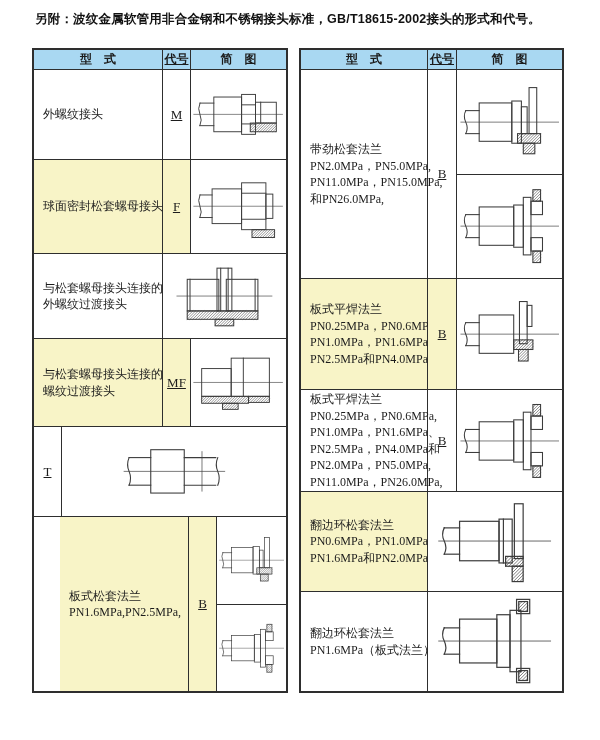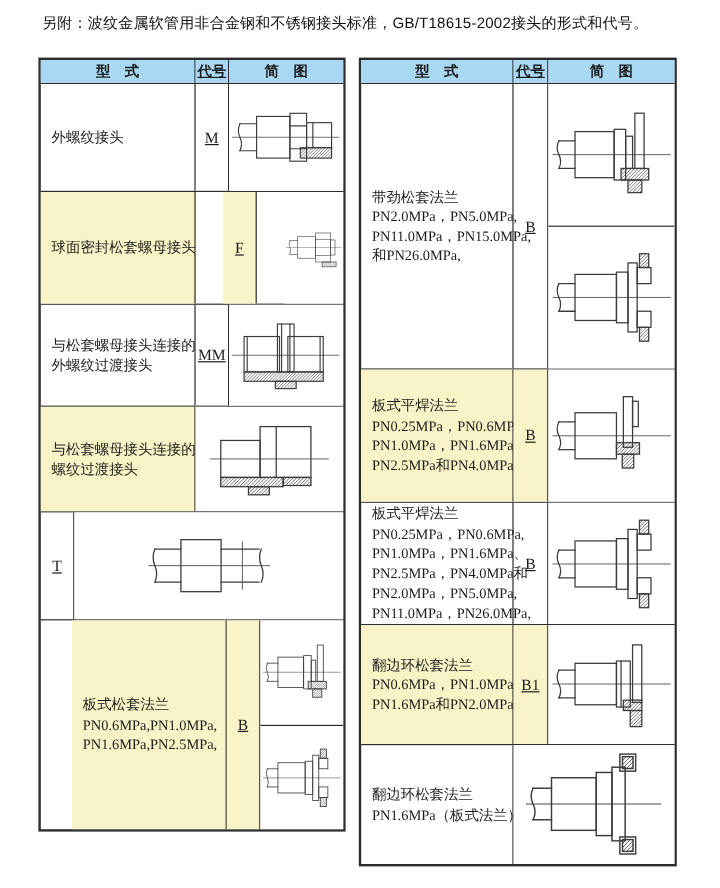--- a/index.html
+++ b/index.html
@@ -2,21 +2,21 @@
 <html style="--header-bg: #A9D8F2; --highlight-bg: #F8F4C7; --border: #2E2E2E;"><head>
 <meta charset="utf-8">
 <style>
   html,body{margin:0;padding:0;}
   body{
     width:600px;height:740px;position:relative;background:#ffffff;
     font-family:"Liberation Serif", serif;color:#1c1c1c;overflow:hidden;
   }
   .title{
     position:absolute;left:35px;top:11px;width:540px;
-    font-family:"Liberation Sans", sans-serif;font-weight:normal;
+    font-family:"Liberation Sans", sans-serif;font-weight:bold;
     font-size:12.5px;color:#111;letter-spacing:0.2px;
   }
   .tbl{
     position:absolute;top:48px;border:2px solid var(--border,#2e2e2e);
     background:#fff;box-sizing:content-box;
   }
   #tbl-left{left:32px;width:252px;}
   #tbl-right{left:299px;width:261px;}
   .row{display:flex;box-sizing:border-box;border-bottom:1px solid var(--border,#2e2e2e);}
   .row:last-child{border-bottom:none;}
@@ -88,21 +88,21 @@
               <line x1="83" y1="62" x2="93" y2="52" stroke-width="0.6"></line>
               <line x1="86" y1="62" x2="96" y2="52" stroke-width="0.6"></line>
               <line x1="89" y1="62" x2="96" y2="55" stroke-width="0.6"></line>
               <line x1="92" y1="62" x2="96" y2="58" stroke-width="0.6"></line>
               <line x1="95" y1="62" x2="96" y2="61" stroke-width="0.6"></line>
             </g>
           </svg>
         </div>
       </div>
     </div>
-    <div class="row hl" style="height: 94px; gap: 23px;">
+    <div class="row hl" style="height: 94px;">
       <div class="c c-type">
         <div class="type-line">球面密封松套螺母接头</div>
       </div>
       <div class="c c-code">
         <span>F</span>
       </div>
       <div class="c c-diag">
         <div class="sub">
           <svg viewBox="0 0 104 84" preserveAspectRatio="xMidYMid meet">
             <g stroke="#3C3C3C" stroke-width="1.1" fill="none" stroke-linecap="square">
@@ -129,23 +129,20 @@
               <line x1="92" y1="78" x2="94" y2="76" stroke-width="0.6"></line>
             </g>
           </svg>
         </div>
       </div>
     </div>
     <div class="row" style="height: 85px;">
       <div class="c c-type">
         <div class="type-line">与松套螺母接头连接的</div>
         <div class="type-line">外螺纹过渡接头</div>
-      </div>
-      <div class="c c-code">
-        <span>MM</span>
       </div>
       <div class="c c-diag">
         <div class="sub">
           <svg viewBox="0 0 104 84" preserveAspectRatio="xMidYMid meet">
             <g stroke="#3C3C3C" stroke-width="1.1" fill="none" stroke-linecap="square">
               <line x1="1" y1="42" x2="103" y2="42" stroke-width="0.7"></line>
               <rect x="12" y="24" width="34" height="34" fill="none"></rect>
               <line x1="15" y1="24" x2="15" y2="58"></line>
               <rect x="54" y="24" width="34" height="34" fill="none"></rect>
               <line x1="85" y1="24" x2="85" y2="58"></line>
@@ -193,20 +190,23 @@
             </g>
           </svg>
         </div>
       </div>
     </div>
     <div class="row hl" style="height: 88px;">
       <div class="c c-type">
         <div class="type-line">与松套螺母接头连接的内</div>
         <div class="type-line">螺纹过渡接头</div>
       </div>
+      <div class="c c-code">
+        <span>MF</span>
+      </div>
       <div class="c c-diag">
         <div class="sub">
           <svg viewBox="0 0 104 84" preserveAspectRatio="xMidYMid meet">
             <g stroke="#3C3C3C" stroke-width="1.1" fill="none" stroke-linecap="square">
               <line x1="1" y1="42" x2="103" y2="42" stroke-width="0.7"></line>
               <rect x="10" y="26" width="34" height="32" fill="none"></rect>
               <rect x="44" y="14" width="44" height="44" fill="none"></rect>
               <line x1="58" y1="14" x2="58" y2="58"></line>
               <rect x="10" y="58" width="54" height="8" fill="none"></rect>
               <line x1="10" y1="61" x2="13" y2="58" stroke-width="0.6"></line>
@@ -272,21 +272,20 @@
               <path d="M 96,28 q -3,7 0,14 q 3,7 0,14" fill="none"></path>
               <line x1="80" y1="22" x2="80" y2="62" stroke-width="0.7"></line>
             </g>
           </svg>
         </div>
       </div>
     </div>
     <div class="row hl" style="height: 174px; padding-left: 26px;">
       <div class="c c-type">
         <div class="type-line">板式松套法兰</div>
-        <div class="type-line">PN0.6MPa,PN1.0MPa,</div>
         <div class="type-line">PN1.6MPa,PN2.5MPa,</div>
       </div>
       <div class="c c-code">
         <span>B</span>
       </div>
       <div class="c c-diag">
         <div class="sub">
           <svg viewBox="0 0 104 84" preserveAspectRatio="xMidYMid meet">
             <g stroke="#3C3C3C" stroke-width="1.1" fill="none" stroke-linecap="square">
               <line x1="1" y1="42" x2="103" y2="42" stroke-width="0.7"></line>
@@ -351,21 +350,21 @@
         </div>
       </div>
     </div>
   </div>
 <div class="tbl" id="tbl-right">
     <div class="row header-row" style="height: 20px;">
       <div class="c c-type">型　式</div>
       <div class="c c-code">代号</div>
       <div class="c c-diag" style="align-items: center; justify-content: center; flex-direction: row;">简　图</div>
     </div>
-    <div class="row" style="height: 238px;">
+    <div class="row" style="height: 209px;">
       <div class="c c-type">
         <div class="type-line">带劲松套法兰</div>
         <div class="type-line">PN2.0MPa，PN5.0MPa,</div>
         <div class="type-line">PN11.0MPa，PN15.0MPa,</div>
         <div class="type-line">和PN26.0MPa,</div>
       </div>
       <div class="c c-code">
         <span>B</span>
       </div>
       <div class="c c-diag">
@@ -521,23 +520,20 @@
           </svg>
         </div>
       </div>
     </div>
     <div class="row hl" style="height: 100px;">
       <div class="c c-type">
         <div class="type-line">翻边环松套法兰</div>
         <div class="type-line">PN0.6MPa，PN1.0MPa,</div>
         <div class="type-line">PN1.6MPa和PN2.0MPa,</div>
       </div>
-      <div class="c c-code">
-        <span>B1</span>
-      </div>
       <div class="c c-diag">
         <div class="sub">
           <svg viewBox="0 0 104 84" preserveAspectRatio="xMidYMid meet">
             <g stroke="#3C3C3C" stroke-width="1.1" fill="none" stroke-linecap="square">
               <line x1="1" y1="42" x2="103" y2="42" stroke-width="0.7"></line>
               <line x1="6" y1="30" x2="20" y2="30"></line>
               <line x1="6" y1="54" x2="20" y2="54"></line>
               <path d="M 6,30 q -3,6 0,12 q 3,6 0,12" fill="none"></path>
               <rect x="20" y="24" width="36" height="36" fill="none"></rect>
               <rect x="56" y="22" width="12" height="40" fill="none"></rect>

